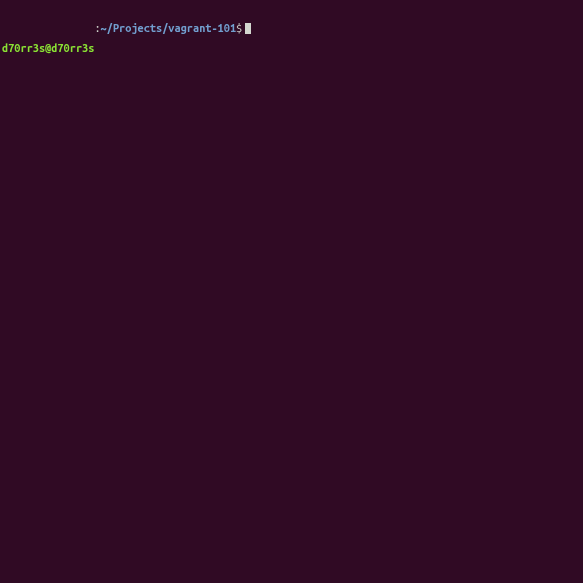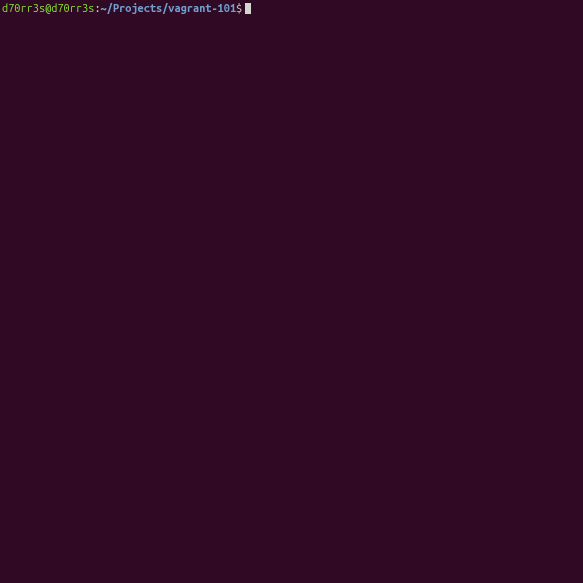--- a/index.html
+++ b/index.html
@@ -21,21 +21,22 @@
       height: 100%;
       padding: 2px 2px;
     }
     .prompt-line {
       white-space: nowrap;
       display: flex;
       align-items: center;
     }
     .user-host {
       color: #8ae234;
-      font-weight: normal;
+      font-weight: bold;
+      margin-top: 40px;
     }
     .colon {
       color: #d3d7cf;
     }
     .path {
       color: #729fcf;
       font-weight: bold;
     }
     .dollar {
       color: #d3d7cf;

